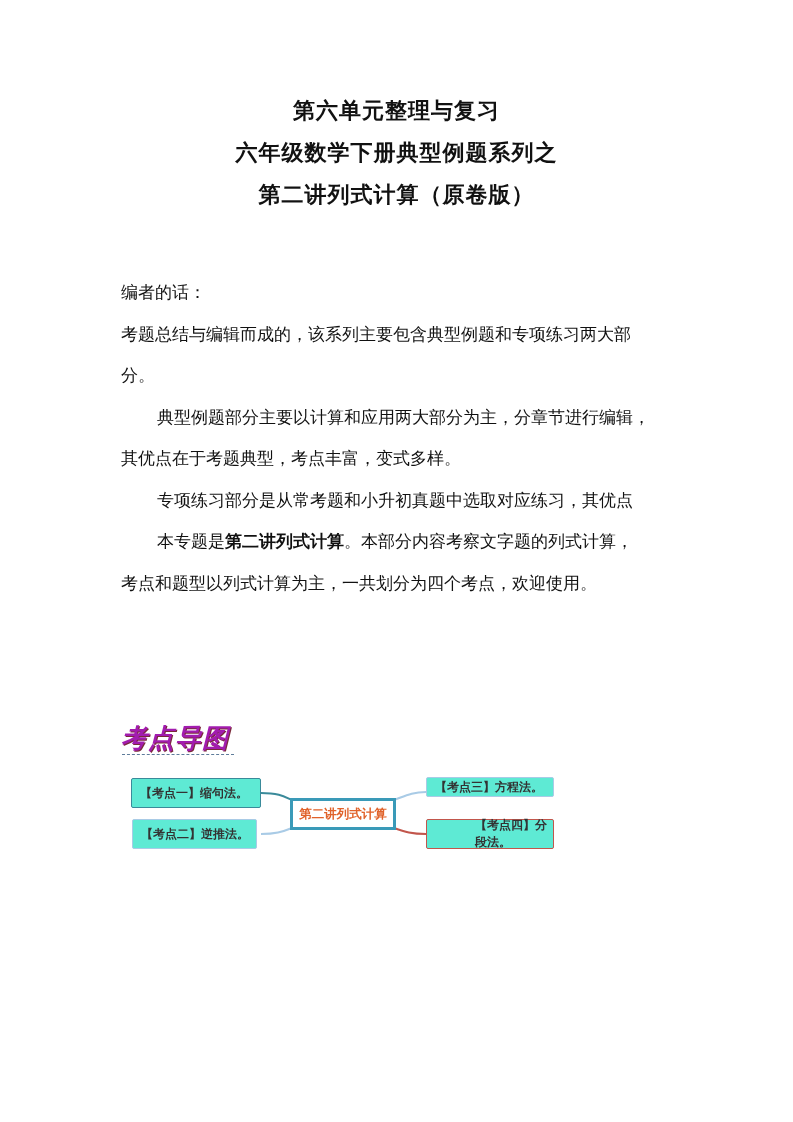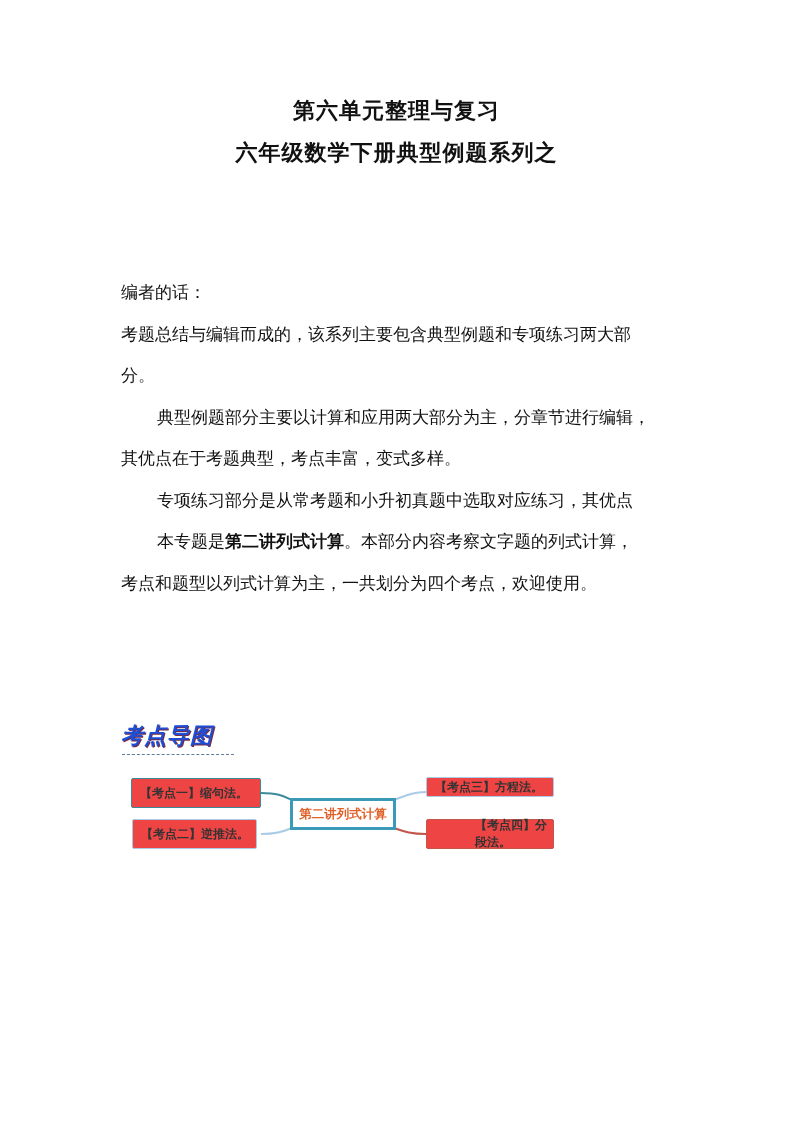--- a/index.html
+++ b/index.html
@@ -4,40 +4,41 @@
 <style>
   html, body { margin: 0; padding: 0; background: #ffffff; }
   body { width: 793px; height: 1122px; position: relative; overflow: hidden;
          font-family: "DejaVu Sans", "Liberation Sans", sans-serif; color: #111; }
   .title-block { position: absolute; left: 0; width: 793px; top: 100px; text-align: center; }
   .title-line { font-size: 22px; font-weight: bold; line-height: 22px; height: 22px; margin-bottom: 20px; letter-spacing: 1px; }
   .body-text { position: absolute; left: 121px; width: 560px; top: 272px; font-size: 17px; }
   .p { margin: 0; line-height: 41.5px; }
   .indent { text-indent: 36px; }
   .bold { font-weight: bold; }
-  .mindmap-title { position: absolute; left: 121px; top: 721px; font-size: 22px; font-style: italic; font-weight: bold;
-                   color: #1d4ed8; letter-spacing: 1px; text-shadow: 1px 1px 0 #7a2a3a; font-family: "DejaVu Serif", serif; }
+  .mindmap-title { position: absolute; left: 121px; top: 721px; font-size: 26px; font-style: italic; font-weight: bold;
+                   color: #a21caf; letter-spacing: 1px; text-shadow: 1px 1px 0 #7a2a3a; font-family: "DejaVu Serif", serif; }
   .mindmap-underline { position: absolute; left: 122px; top: 754px; width: 112px; border-top: 1px dashed #5f7c9a; }
-  .node { position: absolute; box-sizing: border-box; background: #ef4444; font-size: 12px; font-weight: bold; color: #333;
+  .node { position: absolute; box-sizing: border-box; background: #5eead4; font-size: 12px; font-weight: bold; color: #333;
           display: flex; align-items: center; padding-left: 8px; border-radius: 2px; }
   .n1 { left: 131px; top: 778px; width: 130px; height: 30px; border: 1.5px solid #3a8a9a; }
   .n2 { left: 132px; top: 819px; width: 125px; height: 30px; border: 1.2px solid #a9cbe6; }
   .n3 { left: 426px; top: 777px; width: 128px; height: 20px; border: 1.2px solid #a9cbe6; }
   .n4 { left: 426px; top: 819px; width: 128px; height: 30px; border: 1.5px solid #c2564c; padding-left: 48px; }
   .center-node { position: absolute; left: 290px; top: 798px; width: 106px; height: 32px; box-sizing: border-box;
                  border: 3px solid #3a9ab8; background: #fff; color: #e0622a; font-size: 12.5px; font-weight: bold;
                  display: flex; align-items: center; justify-content: center; }
   svg.links { position: absolute; left: 0; top: 0; width: 793px; height: 1122px; pointer-events: none; }
 </style>
 </head>
 <body>
 
 <div class="title-block">
   <div class="title-line">第六单元整理与复习</div>
   <div class="title-line">六年级数学下册典型例题系列之</div>
+  <div class="title-line">第二讲列式计算（原卷版）</div>
 </div>
 
 <div class="body-text">
   <p class="p">编者的话：</p>
   <p class="p">考题总结与编辑而成的，该系列主要包含典型例题和专项练习两大部</p>
   <p class="p">分。</p>
   <p class="p indent">典型例题部分主要以计算和应用两大部分为主，分章节进行编辑，</p>
   <p class="p">其优点在于考题典型，考点丰富，变式多样。</p>
   <p class="p indent">专项练习部分是从常考题和小升初真题中选取对应练习，其优点</p>
   <p class="p indent"><span>本专题是</span><span class="bold">第二讲列式计算</span><span>。本部分内容考察文字题的列式计算，</span></p>

